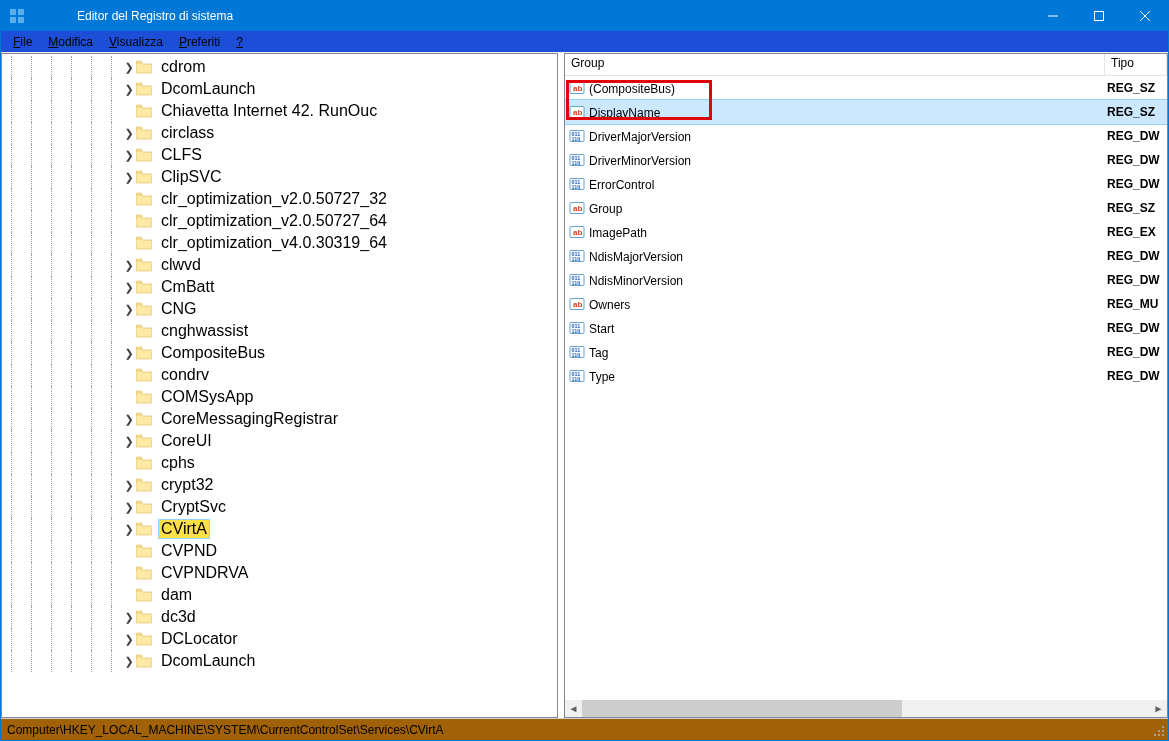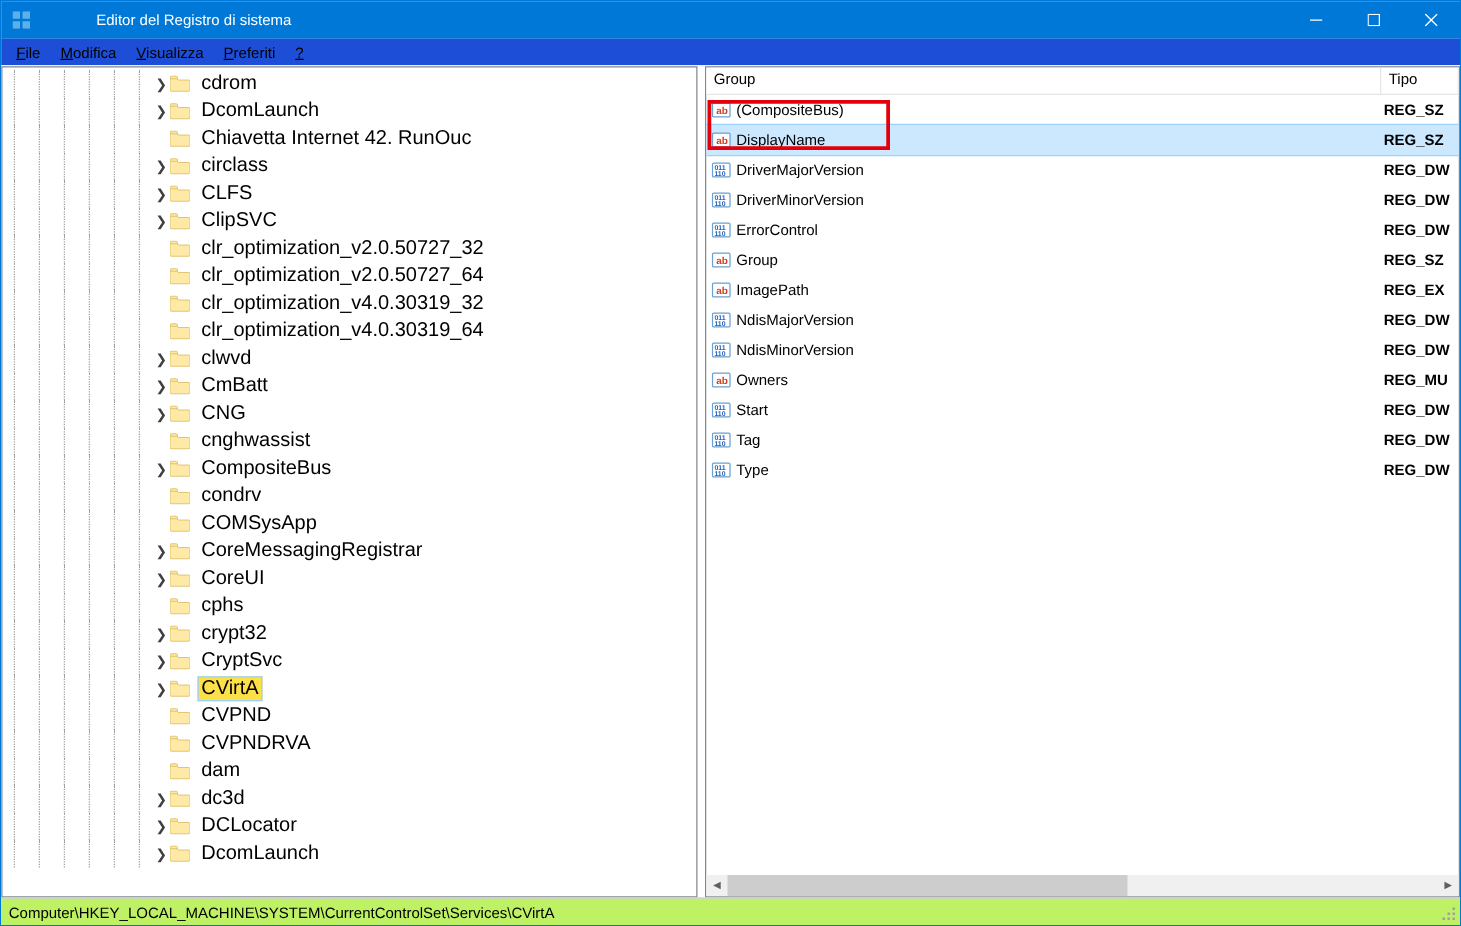--- a/index.html
+++ b/index.html
@@ -25,29 +25,29 @@
   .tree-row .folder { width: 16px; height: 14px; margin-right: 6px; display:flex; align-items:center; justify-content:center; }
   .tree-row .label { padding: 1px 3px; font-size: 16px; }
   .tree-row.selected .label { background: #fde047; border: 1px solid #99d1ff; padding: 0 2px; }
   .ln::before { content:""; position:absolute; left:9px; top:0; bottom:0; border-left:1px dotted #a0a0a0; }
   .list-header { height: 22px; display:flex; border-bottom: 1px solid #e5e5e5; background: #fff; }
   .list-header .col { padding: 2px 6px; font-size: 12px; border-right: 1px solid #e5e5e5; }
   .col-name { width: 540px; }
   .col-type { flex:1; }
   .list-body { flex:1; overflow: hidden; position: relative; }
   .value-row { display:flex; align-items:center; height: 24px; }
-  .value-row .col-name { display:flex; align-items:center; padding-left: 4px; }
+  .value-row .col-name { display:flex; align-items:flex-end; padding-left: 4px; }
   .value-row .col-type { padding-left: 2px; font-size: 12px; font-weight: bold; }
   .value-row.selected { background: #cce8ff; outline: 1px solid #99d1ff; }
   .valicon { width: 16px; height: 16px; margin-right: 4px; display:flex; align-items:center; justify-content:center; }
   .hsb { height: 17px; background: #f0f0f0; display:flex; align-items:center; }
   .hsb .track { flex:1; height: 17px; background: #f0f0f0; position:relative; }
   .hsb .thumb { position:absolute; left:0; top:0; bottom:0; width: 320px; background: #cdcdcd; }
   .hsb .btn { width: 17px; height:17px; display:flex; align-items:center; justify-content:center; color:#606060; font-size:10px; }
-  .statusbar { height: 22px; background: #bef264; border-top: 1px solid #d0d0d0; display:flex; align-items:center; padding: 0 6px; font-size: 12px; position: relative; }
+  .statusbar { height: 22px; background: #a16207; border-top: 1px solid #d0d0d0; display:flex; align-items:center; padding: 0 6px; font-size: 12px; position: relative; }
   .statusbar .grip { position:absolute; right:2px; bottom:2px; width:14px; height:14px; }
   .highlight-box { position:absolute; border: 3px solid #e3000b; pointer-events:none; }
   ::-webkit-scrollbar { width: 17px; background: #f0f0f0; }
   ::-webkit-scrollbar-thumb { background: #cdcdcd; }
   ::-webkit-scrollbar-button { display:block; height:17px; background:#f0f0f0; }
 </style>
 </head>
 <body>
 
 <div class="window">
@@ -228,36 +228,20 @@
             <span class="ln"></span>
             <span class="ln"></span>
             <span class="ln"></span>
             <span class="glyph"></span>
             <span class="folder">
               <svg width="16" height="14" viewBox="0 0 16 14">
                 <path d="M0 2 h5 l1.5 2 H15 a1 1 0 0 1 1 1 v7 a1 1 0 0 1 -1 1 H1 a1 1 0 0 1 -1 -1 Z" fill="#ffe9a6" stroke="#d6b659" stroke-width="0.6"></path>
                 <path d="M0 2 a1 1 0 0 1 1 -1 h4 a1 1 0 0 1 1 1 v1 H0 Z" fill="#ffe9a6" stroke="#d6b659" stroke-width="0.6"></path>
               </svg>
             </span>
-            <span class="label">clr_optimization_v4.0.30319_32</span>
-          </div>
-          <div class="tree-row">
-            <span class="ln"></span>
-            <span class="ln"></span>
-            <span class="ln"></span>
-            <span class="ln"></span>
-            <span class="ln"></span>
-            <span class="ln"></span>
-            <span class="glyph"></span>
-            <span class="folder">
-              <svg width="16" height="14" viewBox="0 0 16 14">
-                <path d="M0 2 h5 l1.5 2 H15 a1 1 0 0 1 1 1 v7 a1 1 0 0 1 -1 1 H1 a1 1 0 0 1 -1 -1 Z" fill="#ffe9a6" stroke="#d6b659" stroke-width="0.6"></path>
-                <path d="M0 2 a1 1 0 0 1 1 -1 h4 a1 1 0 0 1 1 1 v1 H0 Z" fill="#ffe9a6" stroke="#d6b659" stroke-width="0.6"></path>
-              </svg>
-            </span>
             <span class="label">clr_optimization_v4.0.30319_64</span>
           </div>
           <div class="tree-row">
             <span class="ln"></span>
             <span class="ln"></span>
             <span class="ln"></span>
             <span class="ln"></span>
             <span class="ln"></span>
             <span class="ln"></span>
             <span class="glyph">❯</span>

